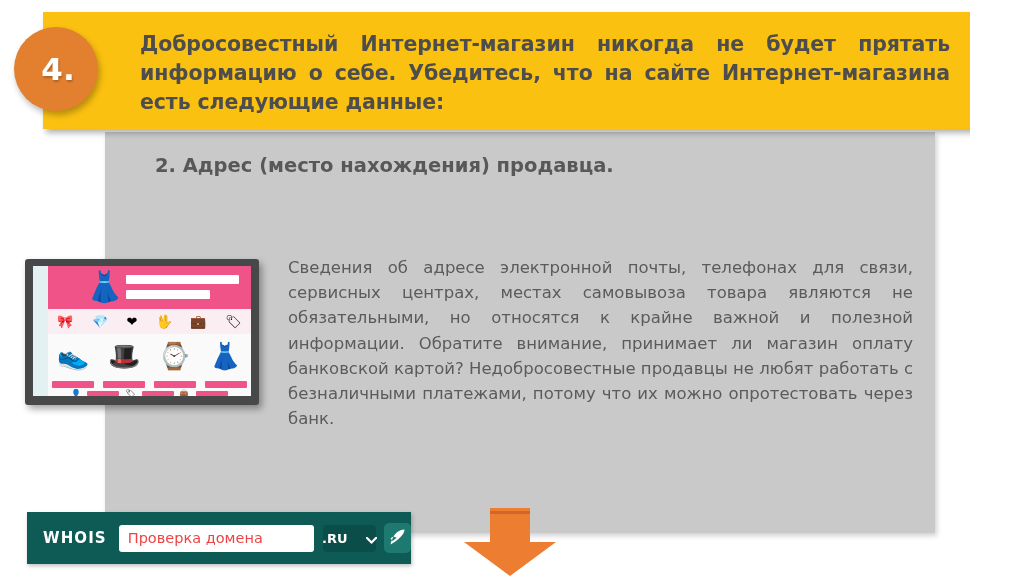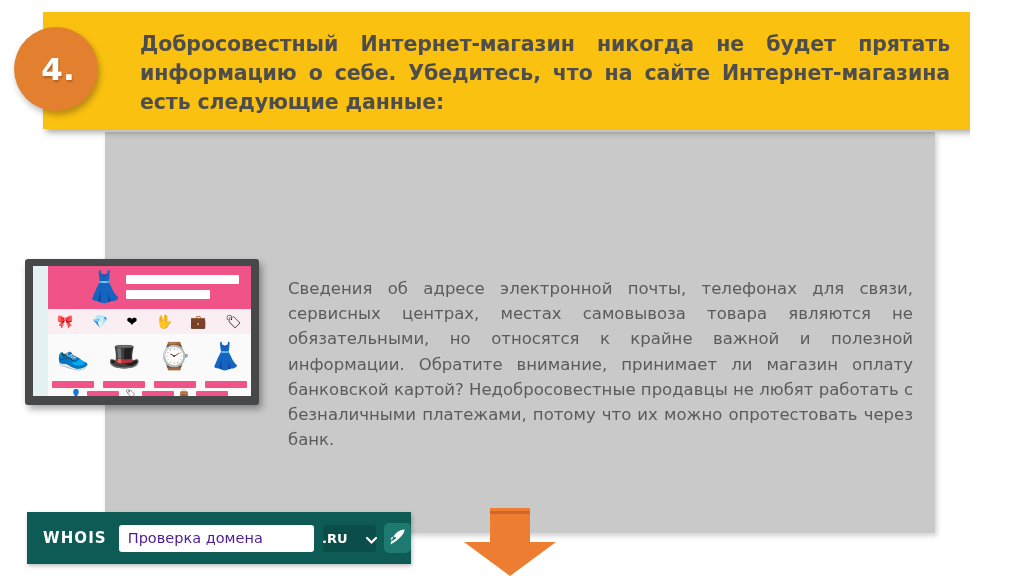--- a/index.html
+++ b/index.html
@@ -110,21 +110,20 @@
     position: absolute;
     left: 288px;
     top: 255px;
     width: 625px;
     color: #5B5B5B;
     font-size: 16.5px;
     line-height: 25.2px;
     text-align: justify;
     text-align-last: left;
     z-index: 2;
-    margin-top: 21px;
   }
 
   
   #closing-paragraph {
     position: absolute;
     left: 155px;
     top: 430px;
     width: 758px;
     color: #5B5B5B;
     font-size: 16.5px;
@@ -269,21 +268,21 @@
     letter-spacing: 1.1px;
     margin-left: 16px;
     margin-right: 12px;
   }
   #whois-domain-input {
     width: 195px;
     height: 27px;
     background: #ffffff;
     border: none;
     border-radius: 3px;
-    color: #4c1d95;
+    color: #ef4444;
     font-family: "DejaVu Sans", "Liberation Sans", sans-serif;
     font-size: 14.5px;
     padding: 0 9px;
     box-sizing: border-box;
     outline: none;
   }
   #whois-domain-input::placeholder { color: #7A7A7A; }
   #whois-tld-select {
     margin-left: 9px;
     height: 27px;
@@ -332,20 +331,21 @@
 
   <div id="header-banner">
     <div id="header-title">Добросовестный Интернет-магазин никогда не будет прятать информацию о себе. Убедитесь, что на сайте Интернет-магазина есть следующие данные:</div>
   </div>
 
   <div id="step-badge">
     <div id="step-badge-label">4.</div>
   </div>
 
   <div id="requirements-list">
+    <div>2. Адрес (место нахождения) продавца.</div>
   </div>
 
   <div id="detail-paragraph">Сведения об адресе электронной почты, телефонах для связи, сервисных центрах, местах самовывоза товара являются не обязательными, но относятся к крайне важной и полезной информации. Обратите внимание, принимает ли магазин оплату банковской картой? Недобросовестные продавцы не любят работать с безналичными платежами, потому что их можно опротестовать через банк.</div>
 
 
   <div id="shop-thumbnail">
     <div id="shop-screen">
       <div id="shop-sidebar"></div>
       <div id="shop-hero">
         <div id="shop-hero-dress">👗</div>

